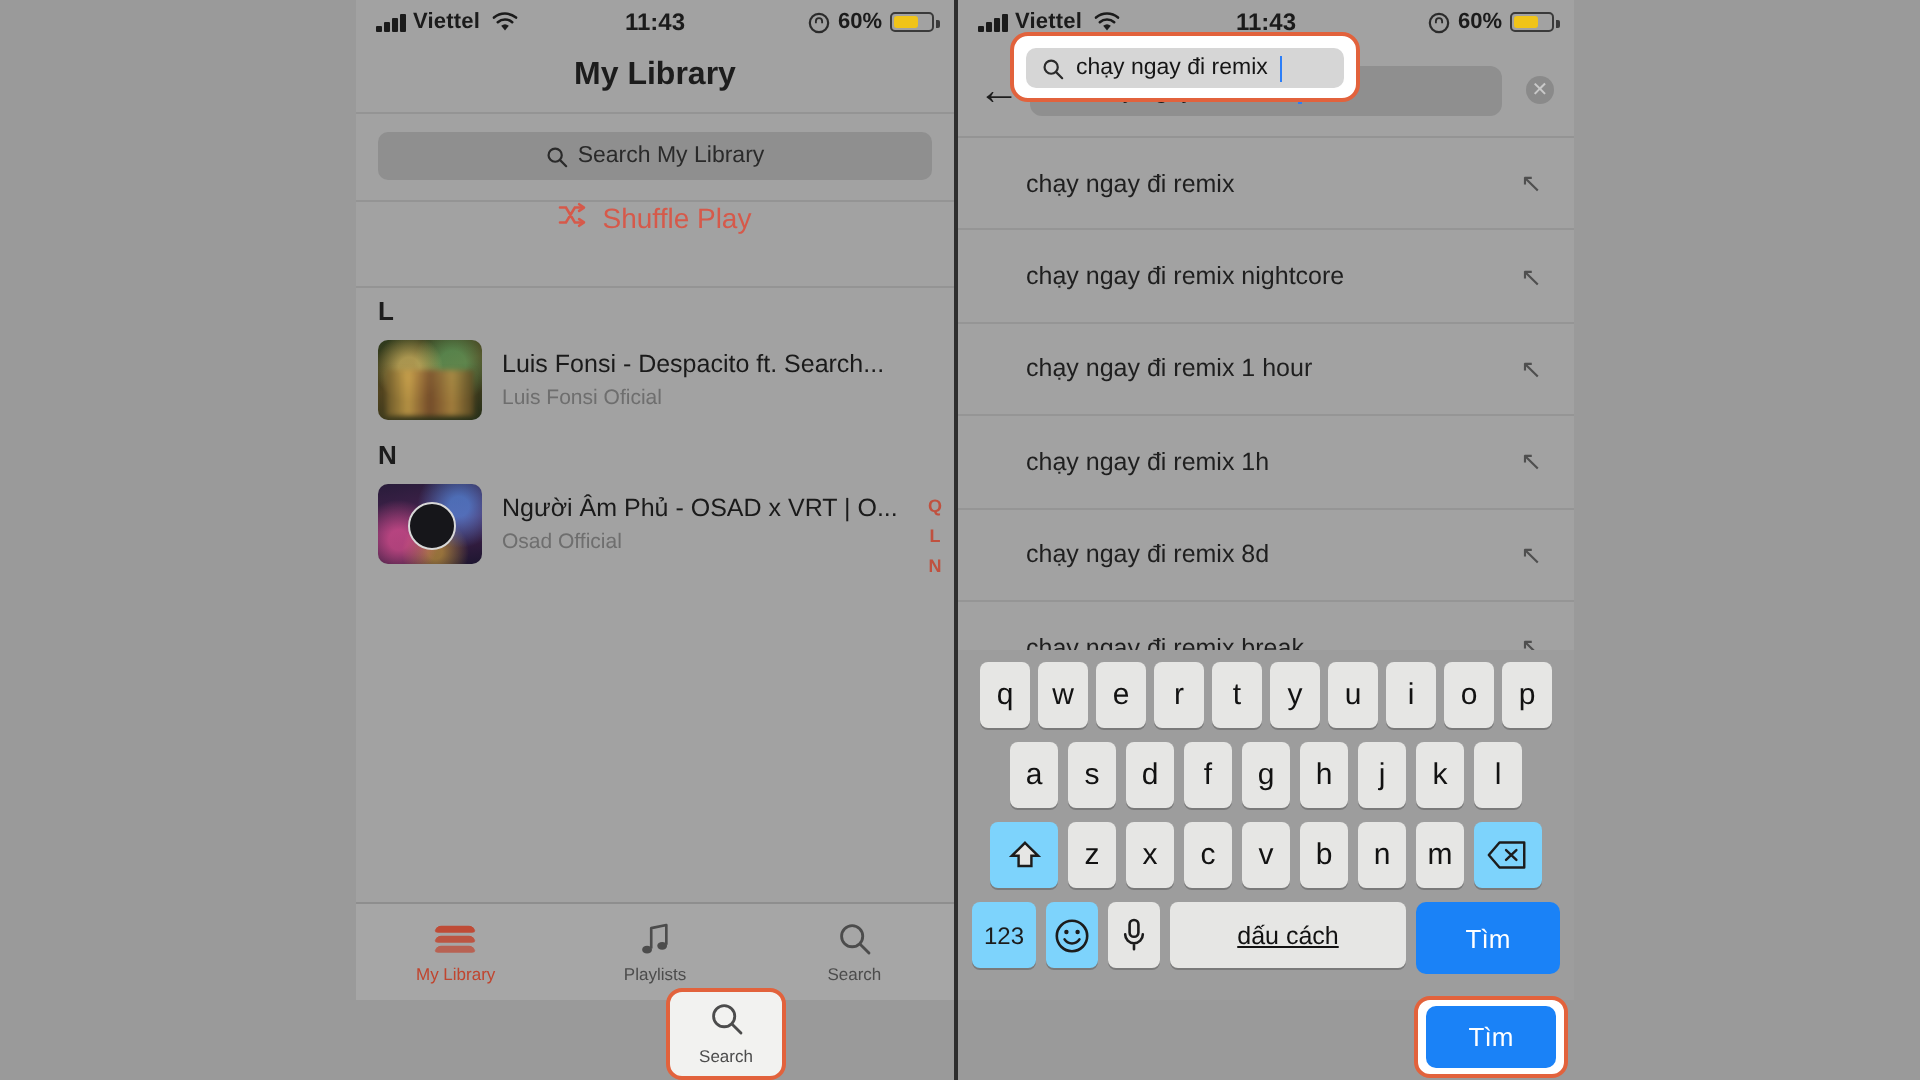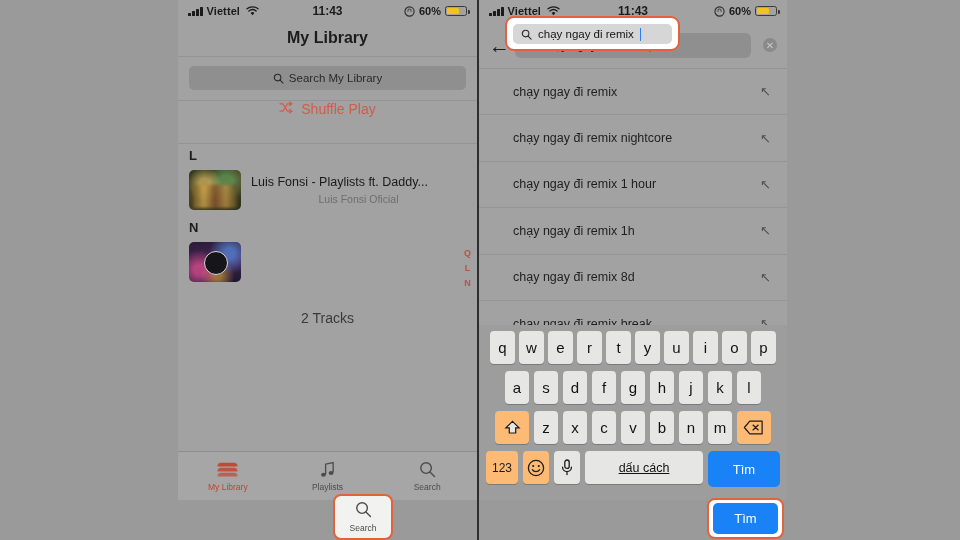--- a/index.html
+++ b/index.html
@@ -59,21 +59,21 @@
      radial-gradient(circle at 20% 70%, rgba(255,90,160,.6) 0 10%, transparent 40%),
      radial-gradient(circle at 78% 28%, rgba(90,160,255,.6) 0 10%, transparent 42%),
      radial-gradient(circle at 55% 85%, rgba(255,200,60,.5) 0 8%, transparent 38%),
      linear-gradient(170deg,#281c3a 0%,#4a2350 50%,#1d1630 100%);}
   .art2::after{content:"";position:absolute;left:50%;top:50%;width:22px;height:22px;
     margin:-11px 0 0 -11px;border-radius:50%;background:#16161a;border:1.5px solid #d8d8d8;}
   .t-meta{min-width:0;flex:1;}
   .t-title{font-size:12.5px;color:#1a1a1a;white-space:nowrap;overflow:hidden;
     text-overflow:ellipsis;line-height:1.25;}
   .t-sub{font-size:10.5px;color:#6e6e6e;margin-top:2px;white-space:nowrap;overflow:hidden;
-    text-overflow:ellipsis;text-align:center;}
+    text-overflow:ellipsis;}
   .index-rail{position:absolute;right:6px;top:248px;display:flex;flex-direction:column;
     align-items:center;gap:5px;font-size:9px;color:#c0513f;font-weight:600;}
   .tracks-count{text-align:center;font-size:14px;color:#3a3a3a;padding:22px 0 0;}
 
   
   .tabbar{position:absolute;left:0;right:0;bottom:0;height:48px;
     border-top:1px solid #8e8e8e;display:flex;background:#a6a6a6;}
   .tab{flex:1;display:flex;flex-direction:column;align-items:center;justify-content:center;
     gap:3px;font-size:8.5px;color:#4c4c4c;}
   .tab.active{color:#c0452f;}
@@ -113,21 +113,21 @@
 
   
   .keyboard{position:absolute;left:0;right:0;bottom:0;height:175px;background:#9d9d9d;
     padding-top:6px;box-sizing:border-box;}
   .krow{display:flex;justify-content:center;gap:4.5px;margin-bottom:7px;}
   .key{background:#e6e6e4;border-radius:4px;height:33px;width:24.5px;display:flex;
     align-items:center;justify-content:center;font-size:15px;color:#121212;
     box-shadow:0 1px 0 rgba(80,80,80,.45);}
   .krow.r2{padding:0 13px;}
   .krow.r3{padding:0 0;}
-  .key.fn{background:#fdba74;width:34px;color:#1c1c1c;}
+  .key.fn{background:#7dd3fc;width:34px;color:#1c1c1c;}
   .krow.r4{gap:5px;}
   .key.space{flex:1;max-width:118px;font-size:12.5px;text-decoration:underline;}
   .key.num{width:32px;font-size:12px;}
   .key.sm{width:26px;}
   .key-go{width:72px;height:36px;background:#1a82f7;color:#fff;border-radius:5px;
     display:flex;align-items:center;justify-content:center;font-size:13px;}
   .shift-ico,.bksp-ico{display:flex;align-items:center;justify-content:center;}
 </style>
 </head>
 <body>
@@ -185,37 +185,40 @@
       </svg>
       <span>Shuffle Play</span>
     </div>
 
     <div class="sect-sep"></div>
 
     <div class="group-hdr">L</div>
     <div class="track">
       <div class="art art1"></div>
       <div class="t-meta">
-        <div class="t-title">Luis Fonsi - Playlists ft. Daddy...</div>
+        <div class="t-title">Luis Fonsi - Despacito ft. Search...</div>
         <div class="t-sub">Luis Fonsi Oficial</div>
       </div>
     </div>
 
     <div class="group-hdr">N</div>
     <div class="track">
       <div class="art art2"></div>
+      <div class="t-meta">
+        <div class="t-title">Người Âm Phủ - OSAD x VRT | O...</div>
+        <div class="t-sub">Osad Official</div>
+      </div>
     </div>
 
     <div class="index-rail">
       <span>Q</span>
       <span>L</span>
       <span>N</span>
     </div>
 
-    <div class="tracks-count">2 Tracks</div>
 
     <div class="tabbar">
       <div class="tab active">
         <span class="tab-ico">
           <span class="layers">
               <i></i>
               <i></i>
               <i></i>
             </span>
         </span>

